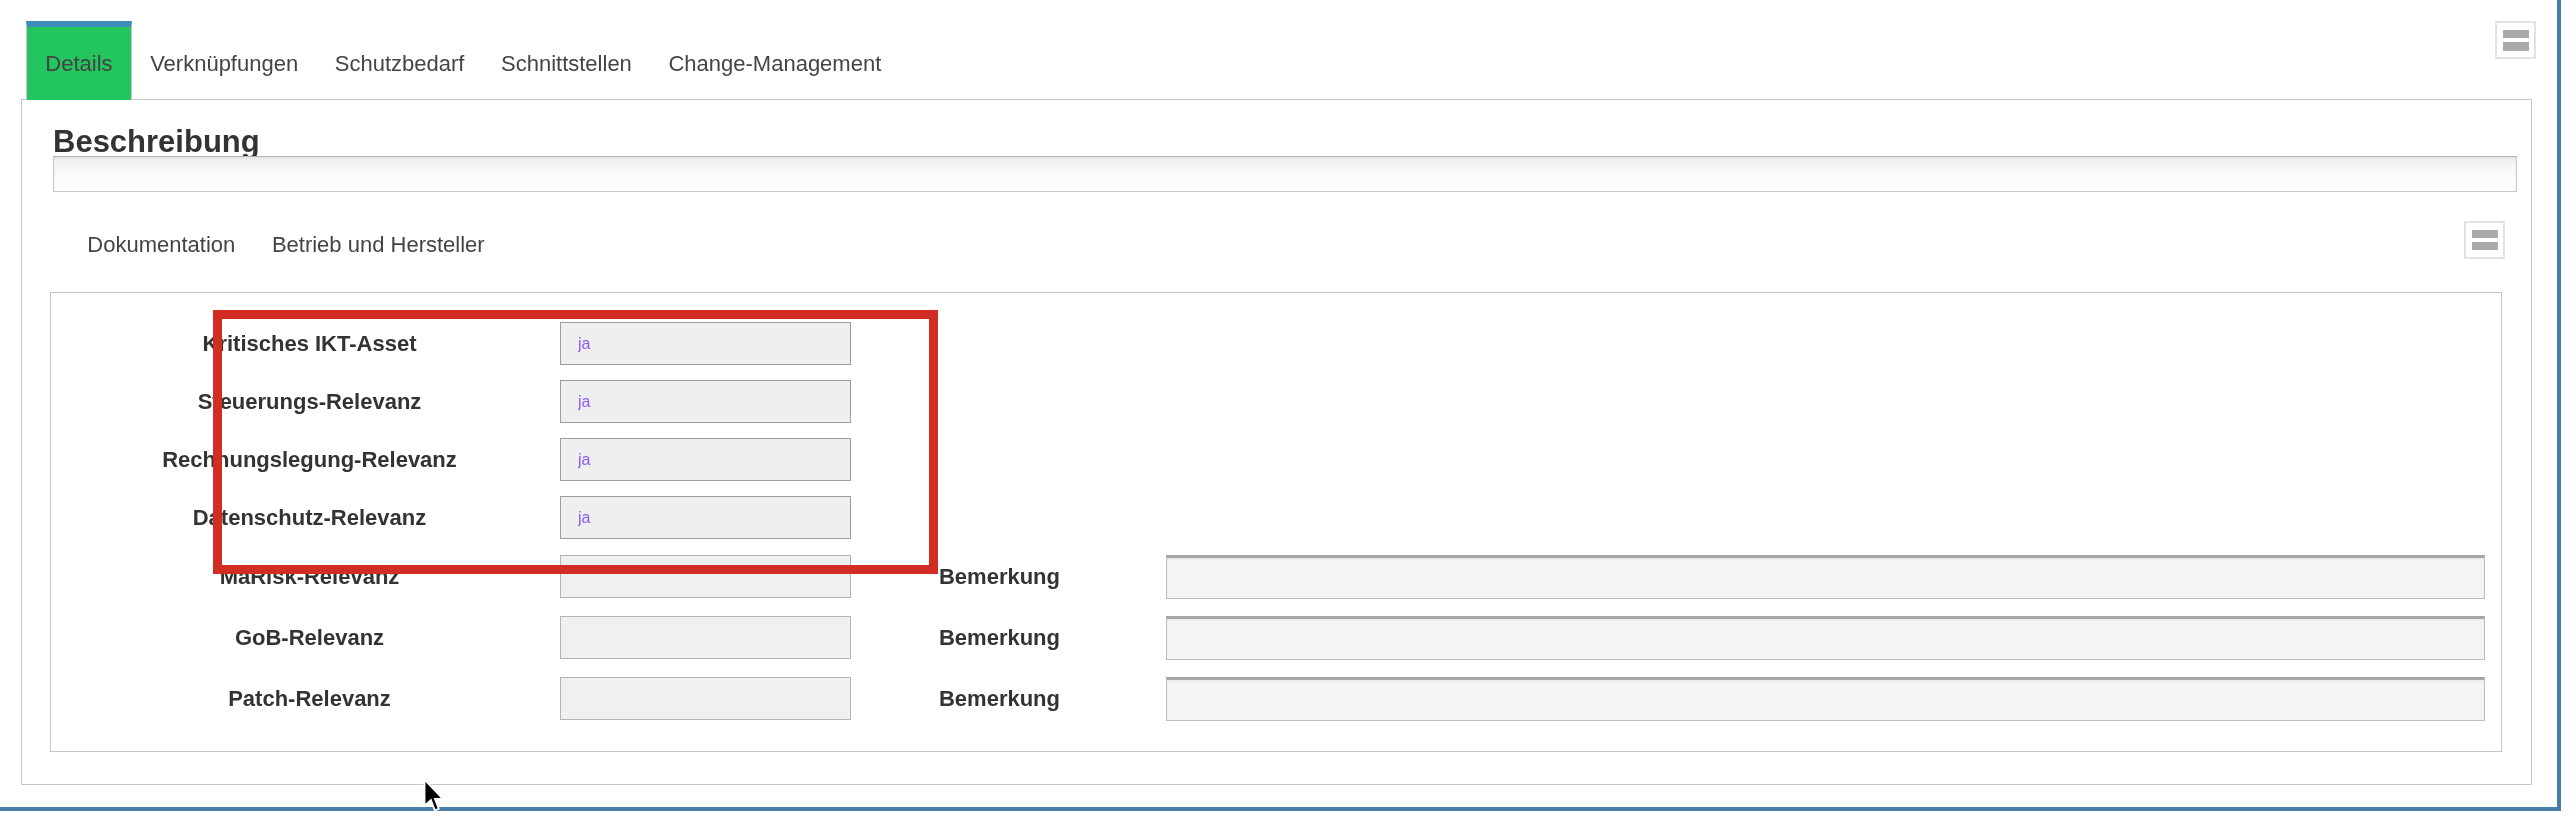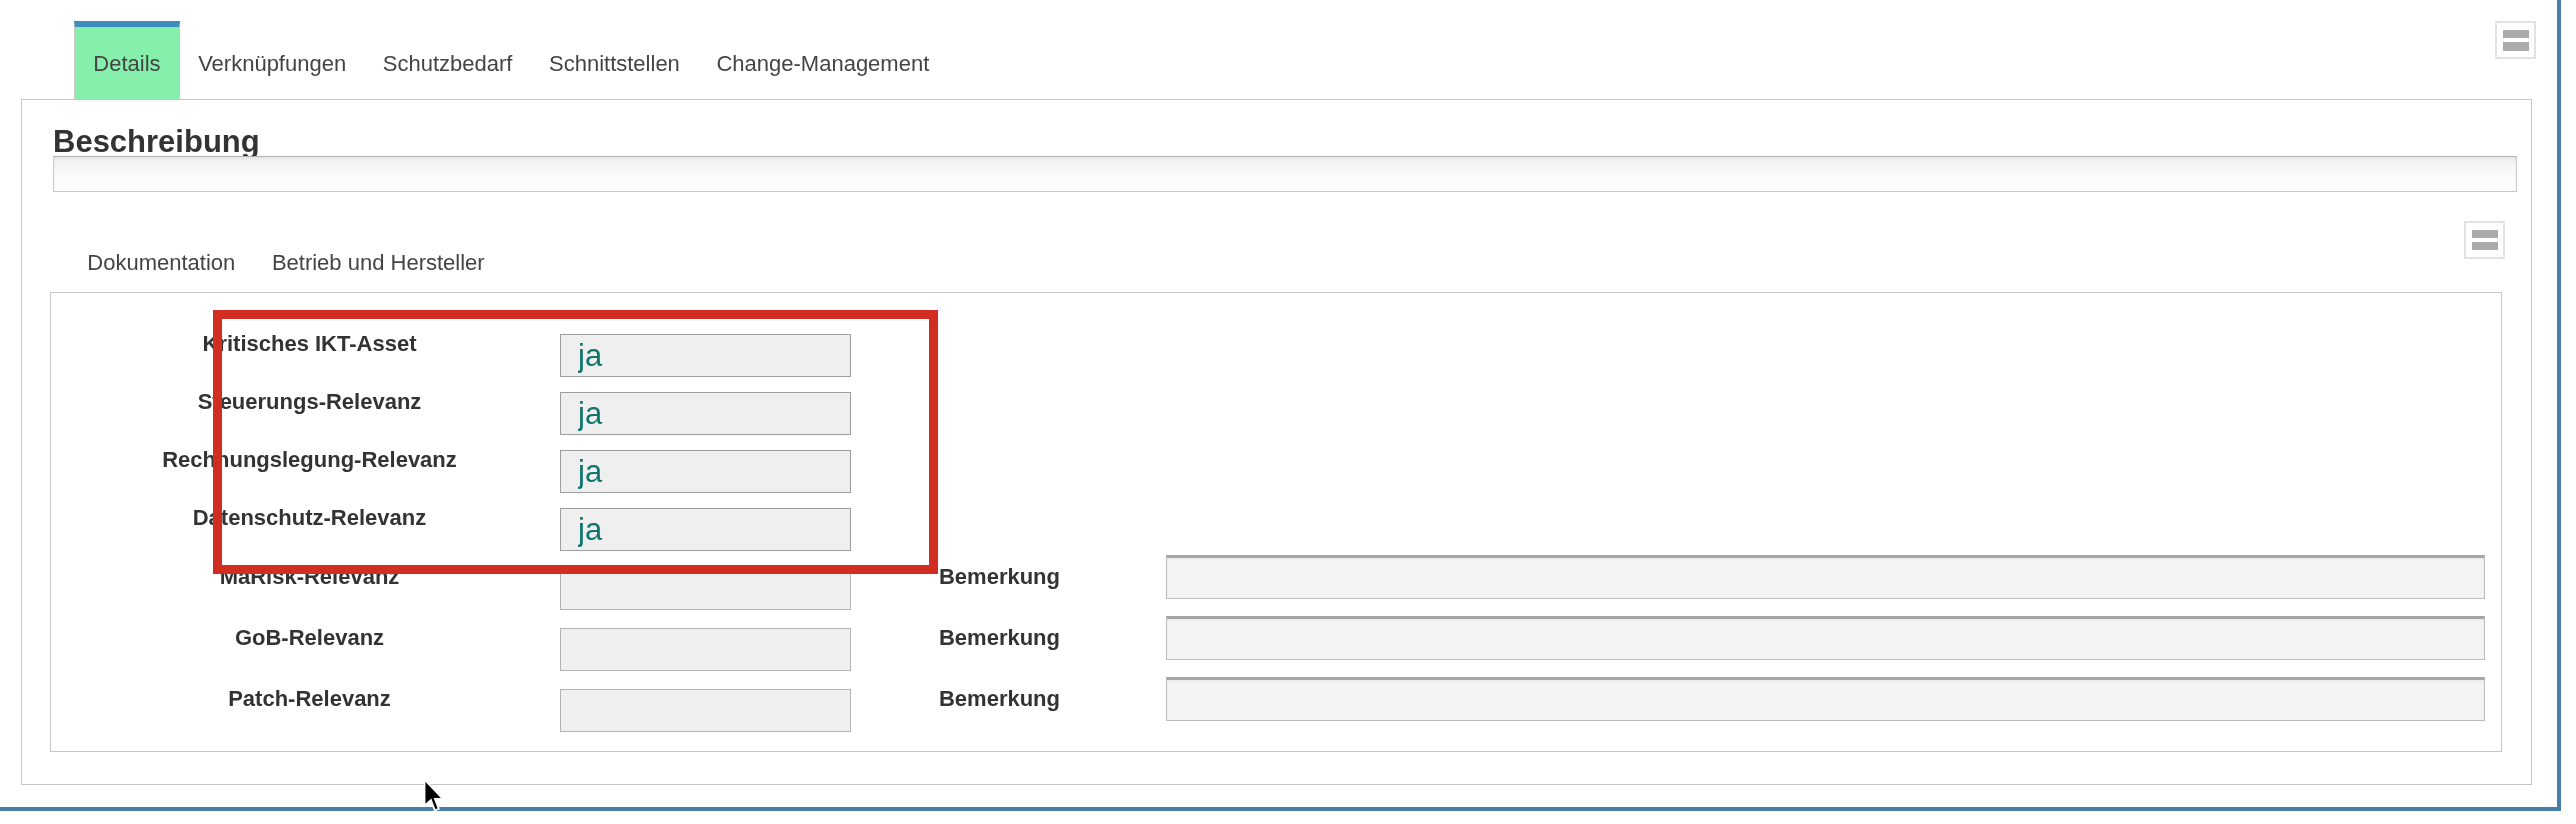--- a/index.html
+++ b/index.html
@@ -21,25 +21,24 @@
     position: absolute; left: 26px; top: 21.3px; height: 79px;
     display: flex; align-items: stretch; z-index: 5;
   }
   .tab {
     display: flex; align-items: center;
     padding: 0 18.3px; font-size: 22px; color: #444;
     border-top: 6.9px solid transparent;
     cursor: pointer; white-space: nowrap;
   }
   .tab.active {
-    background: #86efac;
+    background: #22c55e;
     border-top: 6.9px solid #3c8dbc;
     border-left: 1.5px solid #c8c8c8;
     border-right: 1.5px solid #c8c8c8;
-    margin-left: 48px;
   }
 
   
   .panel-main {
     position: absolute; left: 21.3px; top: 99px;
     width: 2511px; height: 686px;
     border: 1.5px solid #c6c6c6; background: #fff; z-index: 1;
   }
 
   
@@ -53,43 +52,42 @@
     border: 1.5px solid #c9c9c9; border-top-color: #b2b2b2;
     background: linear-gradient(#f0f0f0, #fdfdfd 65%);
     box-shadow: inset 0 2.3px 3.8px rgba(0,0,0,0.05);
     font-size: 23px; color: #333; padding: 0 12.2px;
     font-family: "Liberation Sans", sans-serif;
   }
 
   
   .sub-tabs {
     position: absolute; left: 69px; top: 226px; height: 68px;
-    display: flex; align-items: center; z-index: 5;
+    display: flex; align-items: flex-start; z-index: 5;
   }
 
   
   .panel-sub {
     position: absolute; left: 50px; top: 292px;
     width: 2452px; height: 460px;
     border: 1.5px solid #c6c6c6; background: #fff; z-index: 2;
   }
 
   
   .f-label {
     position: absolute; width: 457px; height: 43px; line-height: 43px;
     left: 81px; text-align: center;
     font-size: 22px; font-weight: bold; color: #333; z-index: 3;
     white-space: nowrap;
   }
   .f-input {
     position: absolute; left: 560px; width: 291px; height: 43px; z-index: 3;
     background: #efefef; border: 1.5px solid #9d9d9d;
-    font-size: 31px; color: #0f766e; padding: 0 17px;
+    font-size: 16px; color: #8b5cf6; padding: 0 17px;
     font-family: "Liberation Sans", sans-serif;
-    margin-top: 12px;
   }
   .f-input.empty { border-color: #b4b4b4; background: #f0f0f0; }
 
   .r-label {
     position: absolute; width: 305px; height: 43px; line-height: 43px;
     left: 847px; text-align: center;
     font-size: 22px; font-weight: bold; color: #333; z-index: 3;
     white-space: nowrap;
   }
   .r-input {

